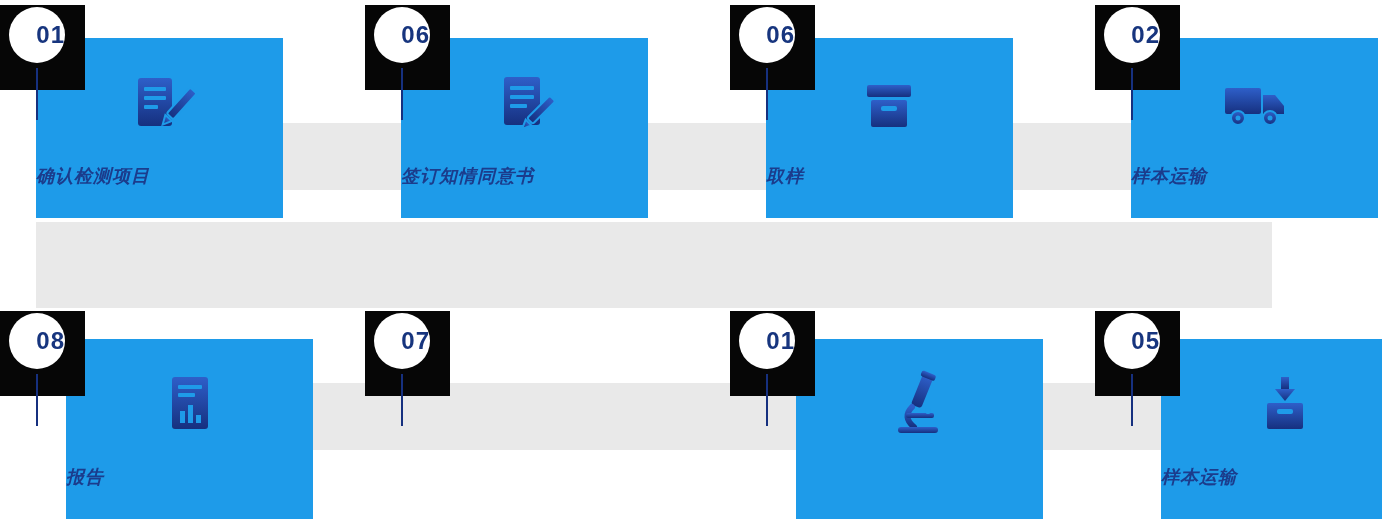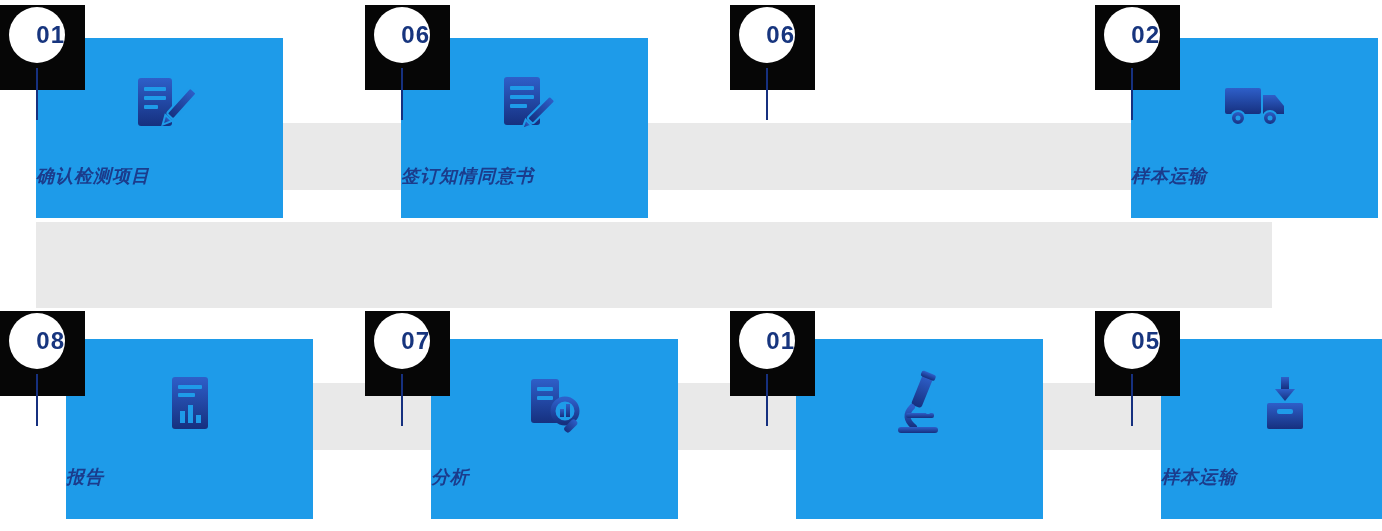--- a/index.html
+++ b/index.html
@@ -171,20 +171,30 @@
       <div class="label">签订知情同意书</div>
     </div>
     <div class="badge-square"></div>
     <div class="badge-line"></div>
     <div class="badge-circle">
       <span class="num">06</span>
     </div>
   </div>
 
   <div class="step row-top col-2">
+    <div class="card">
+      <div class="icon-wrap">
+        <svg width="76" height="76" viewBox="0 0 76 76">
+          <rect x="15" y="17" width="44" height="12" rx="2" fill="url(#iconGrad)"></rect>
+          <rect x="19" y="32" width="36" height="27" rx="2" fill="url(#iconGrad)"></rect>
+          <rect x="29" y="38" width="16" height="5" rx="2" style="fill:var(--card)"></rect>
+        </svg>
+      </div>
+      <div class="label">取样</div>
+    </div>
     <div class="badge-square"></div>
     <div class="badge-line"></div>
     <div class="badge-circle">
       <span class="num">06</span>
     </div>
   </div>
 
   <div class="step row-top col-3">
     <div class="card">
       <div class="icon-wrap">
@@ -221,36 +231,20 @@
       <div class="label">报告</div>
     </div>
     <div class="badge-square"></div>
     <div class="badge-line"></div>
     <div class="badge-circle">
       <span class="num">08</span>
     </div>
   </div>
 
   <div class="step row-bottom col-1">
-    <div class="card">
-      <div class="icon-wrap">
-        <svg width="76" height="76" viewBox="0 0 76 76">
-          <rect x="14" y="10" width="28" height="44" rx="3" fill="url(#iconGrad)"></rect>
-          <rect x="20" y="18" width="16" height="4" rx="1" style="fill:var(--card)"></rect>
-          <rect x="20" y="27" width="16" height="4" rx="1" style="fill:var(--card)"></rect>
-          <circle cx="48" cy="42" r="12" style="fill:var(--card)" stroke="url(#iconGrad)" stroke-width="5"></circle>
-          <rect x="43" y="40" width="4" height="8" fill="url(#iconGrad)"></rect>
-          <rect x="49" y="35" width="4" height="13" fill="url(#iconGrad)"></rect>
-          <g transform="rotate(45 58 52)">
-            <rect x="55" y="51" width="7" height="15" rx="3" fill="url(#iconGrad)"></rect>
-          </g>
-        </svg>
-      </div>
-      <div class="label">分析</div>
-    </div>
     <div class="badge-square"></div>
     <div class="badge-line"></div>
     <div class="badge-circle">
       <span class="num">07</span>
     </div>
   </div>
 
   <div class="step row-bottom col-2">
     <div class="card">
       <div class="icon-wrap">

